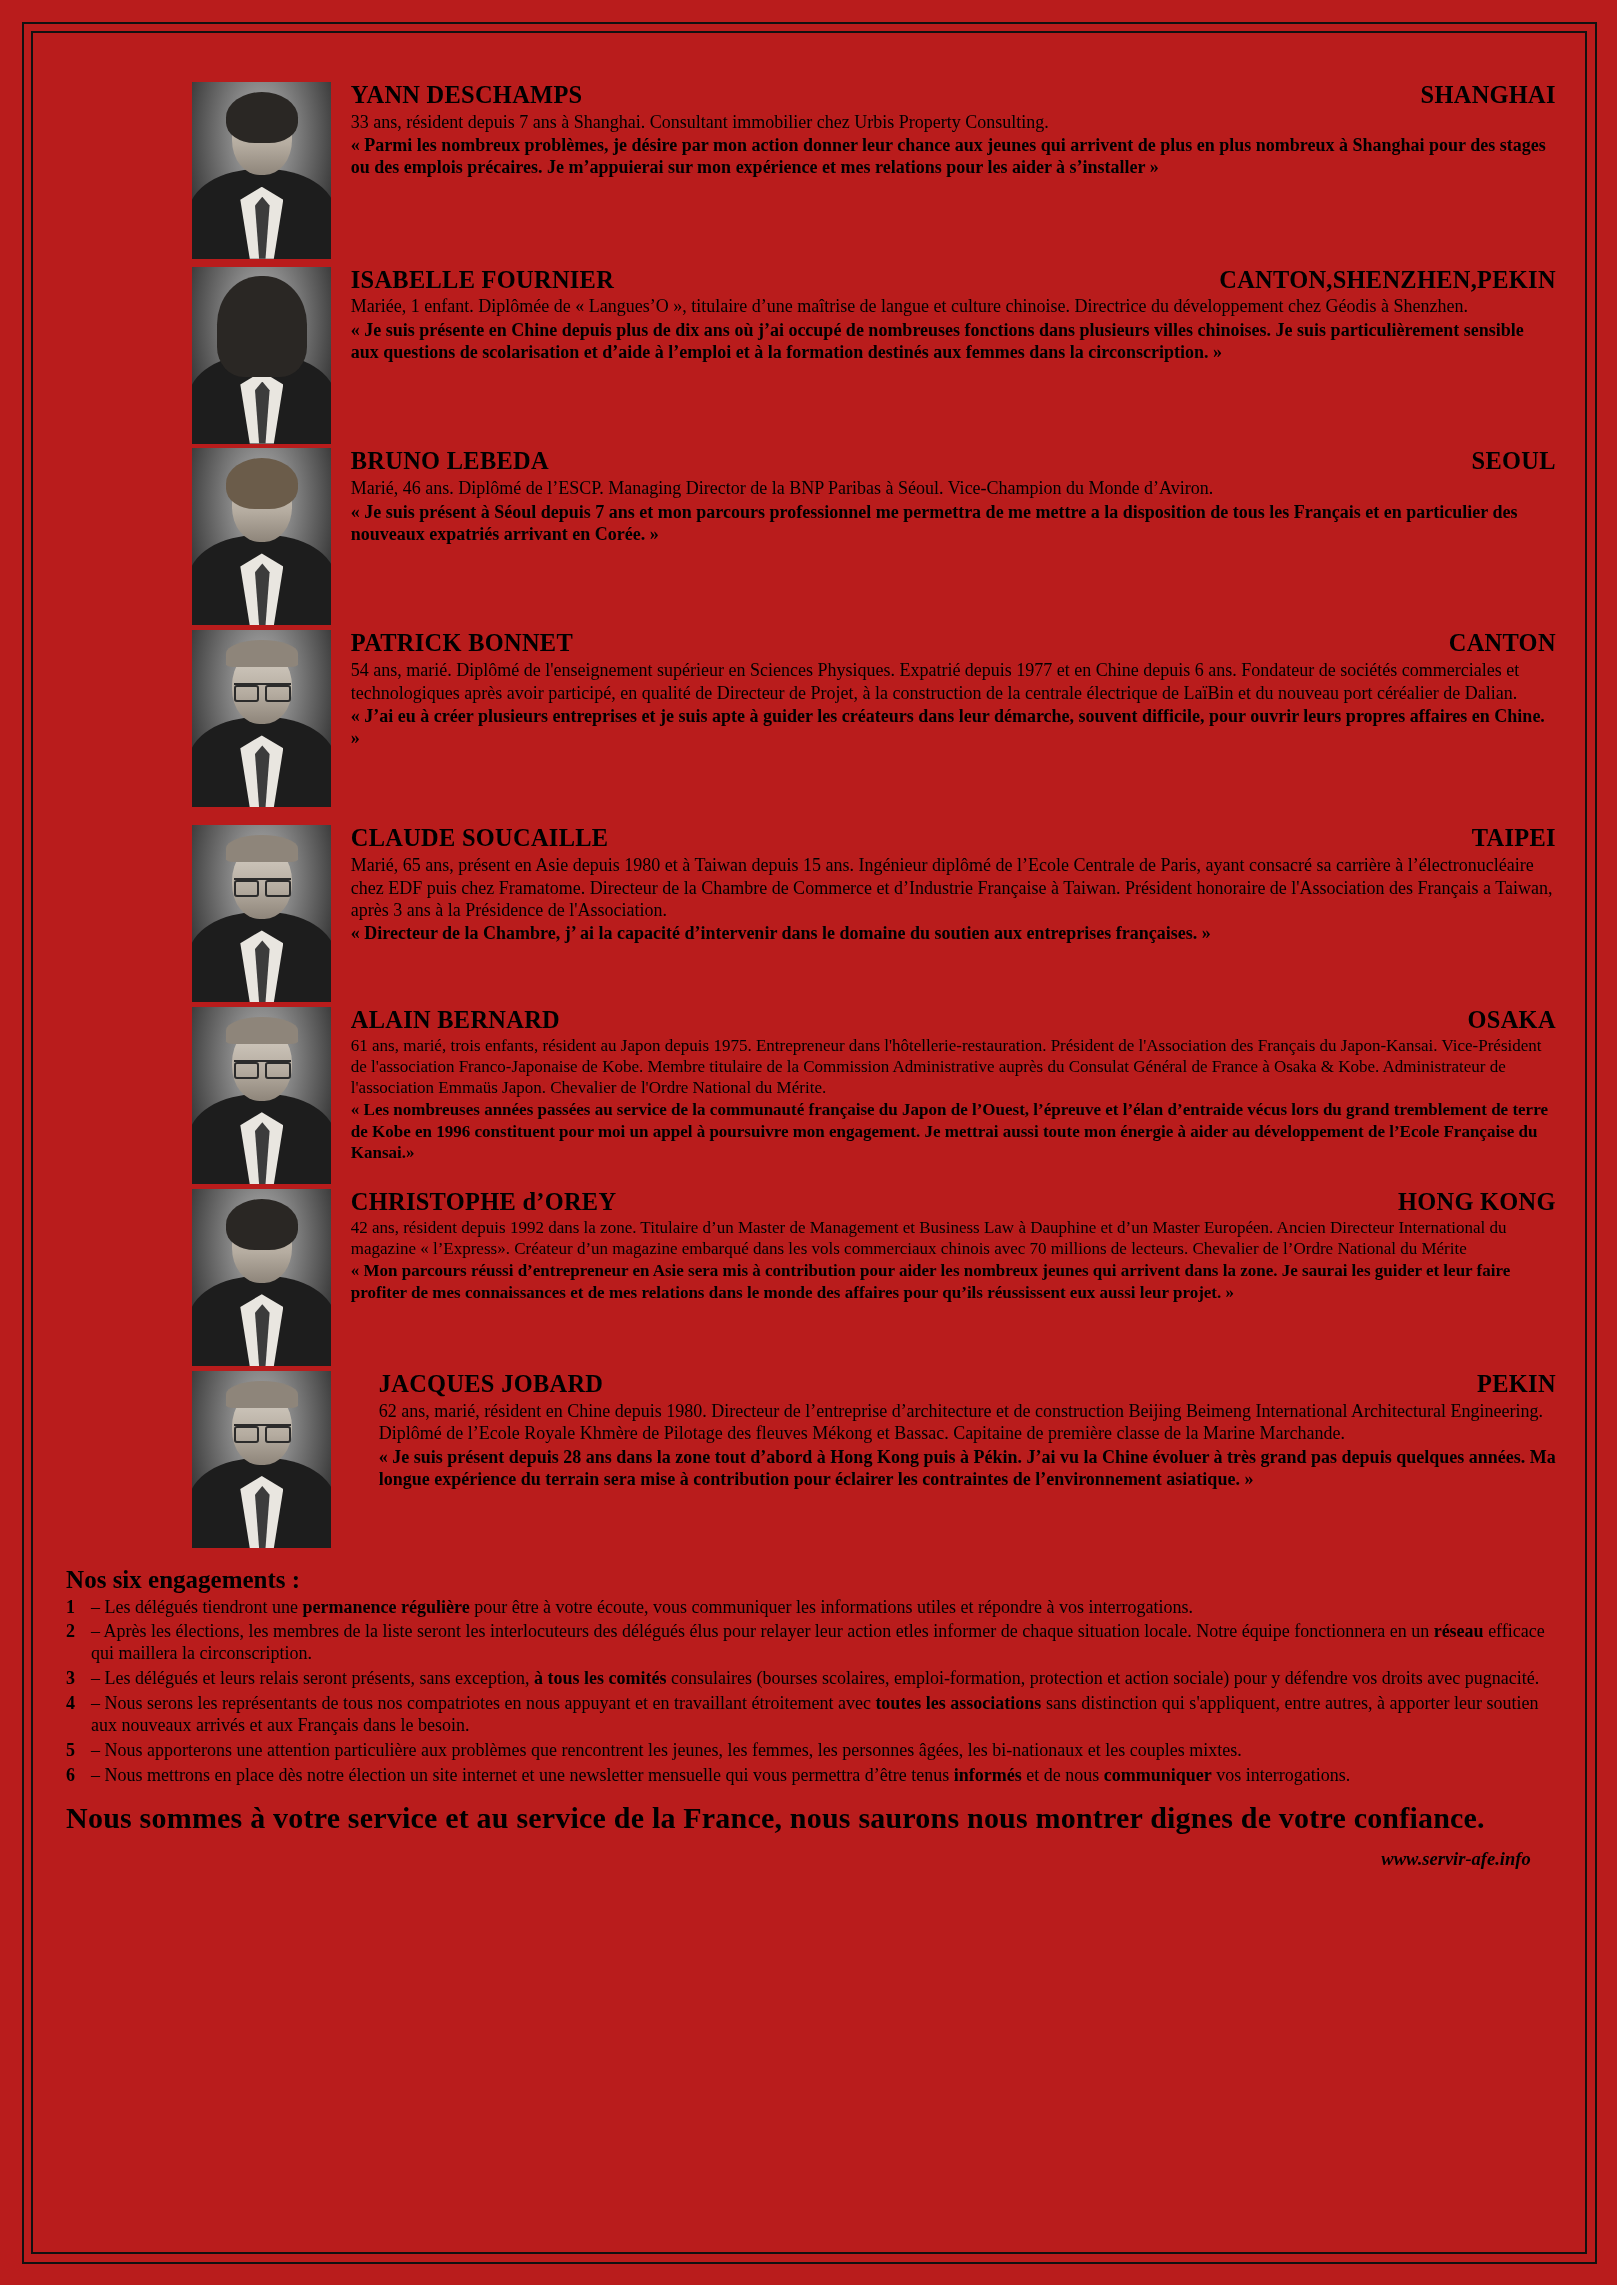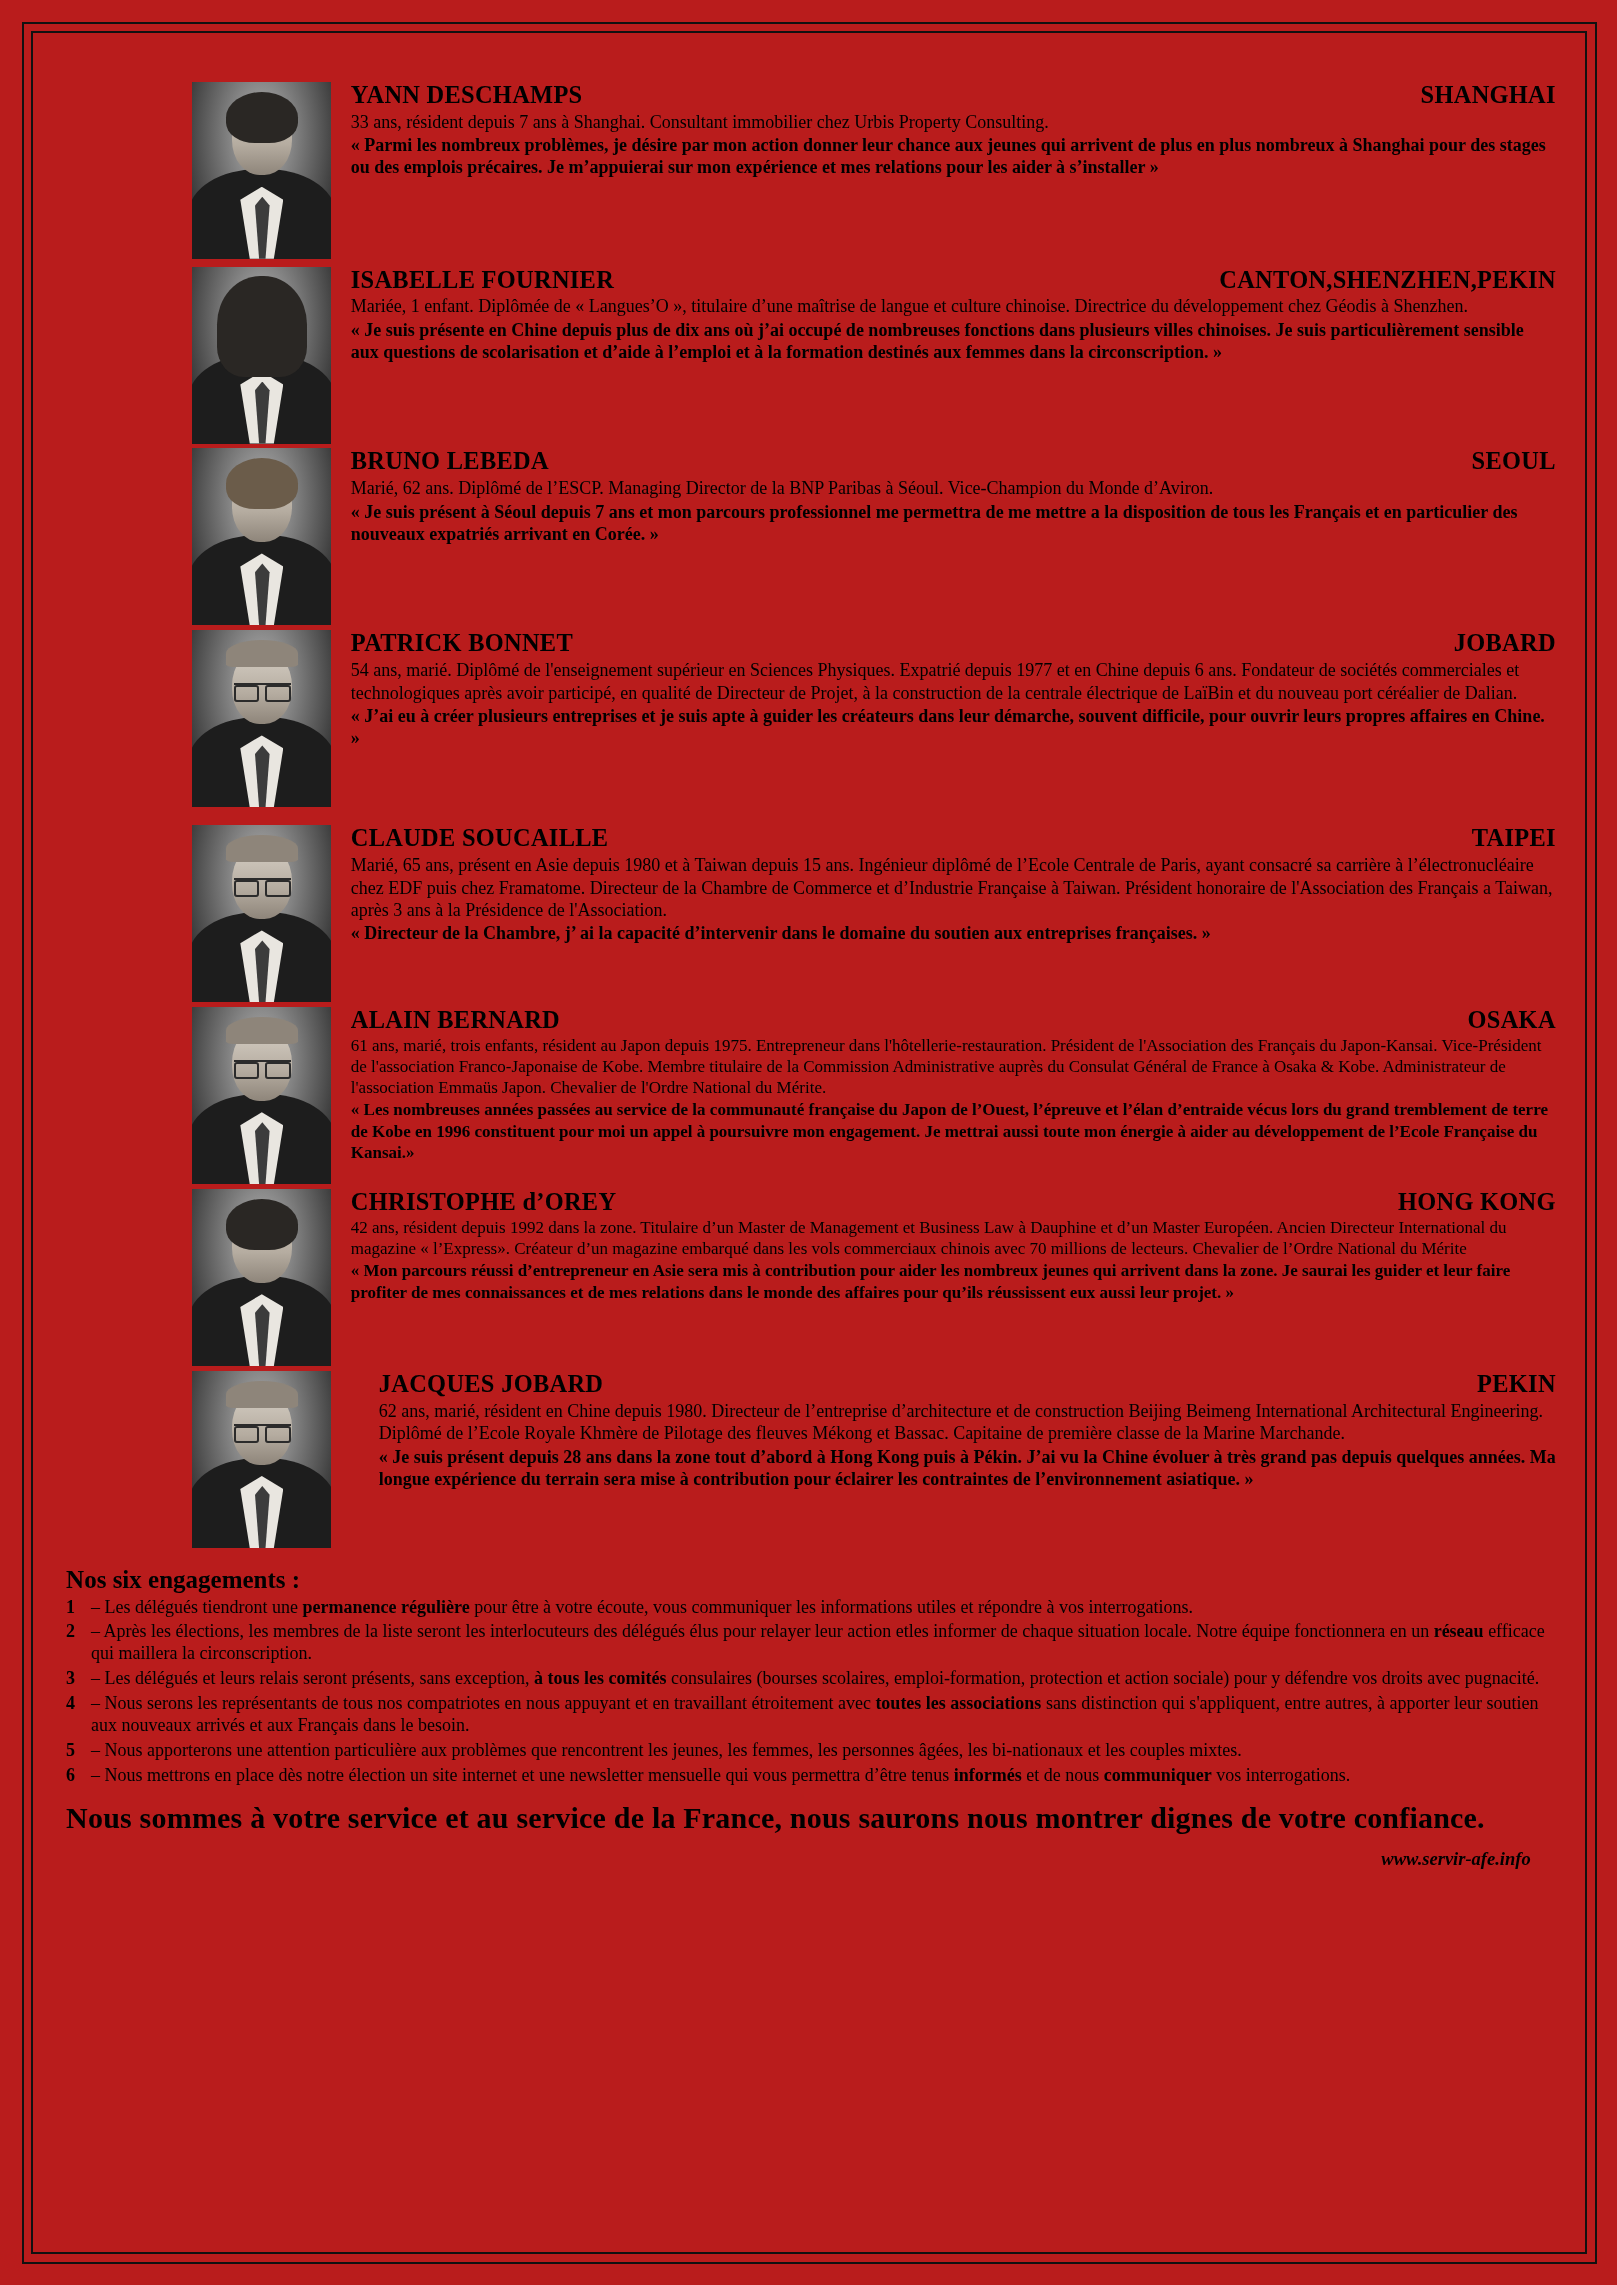--- a/index.html
+++ b/index.html
@@ -292,40 +292,40 @@
                 <div class="tie"></div>
                 <div class="head"></div>
                 <div class="hair light"></div>
               </div>
             </div>
             <div class="cand-text">
               <div class="cand-head">
                 <div class="cand-name">BRUNO LEBEDA</div>
                 <div class="cand-city">SEOUL</div>
               </div>
-              <div class="cand-bio">Marié, 62 ans. Diplômé de l’ESCP. Managing Director de la BNP Paribas à Séoul. Vice-Champion du Monde d’Aviron.</div>
+              <div class="cand-bio">Marié, 46 ans. Diplômé de l’ESCP. Managing Director de la BNP Paribas à Séoul. Vice-Champion du Monde d’Aviron.</div>
               <div class="cand-quote">« Je suis présent à Séoul depuis 7 ans et mon parcours professionnel me permettra de me mettre a la disposition de tous les Français et en particulier des nouveaux expatriés arrivant en Corée. »</div>
             </div>
           </div>
           <div class="cand c3">
             <div class="photo-wrap">
               <div class="photo">
                 <div class="backdrop"></div>
                 <div class="body"></div>
                 <div class="shirt"></div>
                 <div class="tie"></div>
                 <div class="head"></div>
                 <div class="hair bald"></div>
                 <div class="glasses"></div>
               </div>
             </div>
             <div class="cand-text">
               <div class="cand-head">
                 <div class="cand-name">PATRICK BONNET</div>
-                <div class="cand-city">JOBARD</div>
+                <div class="cand-city">CANTON</div>
               </div>
               <div class="cand-bio">54 ans, marié. Diplômé de l'enseignement supérieur en Sciences Physiques. Expatrié depuis 1977 et  en Chine depuis 6 ans. Fondateur de sociétés commerciales et technologiques après avoir participé, en qualité de Directeur de Projet, à la construction de la centrale électrique de LaïBin et du nouveau port céréalier de Dalian.</div>
               <div class="cand-quote">« J’ai eu à créer plusieurs entreprises et je suis apte à guider les créateurs dans leur démarche, souvent difficile, pour ouvrir leurs propres affaires en Chine. »</div>
             </div>
           </div>
           <div class="cand c4">
             <div class="photo-wrap">
               <div class="photo">
                 <div class="backdrop"></div>
                 <div class="body"></div>

